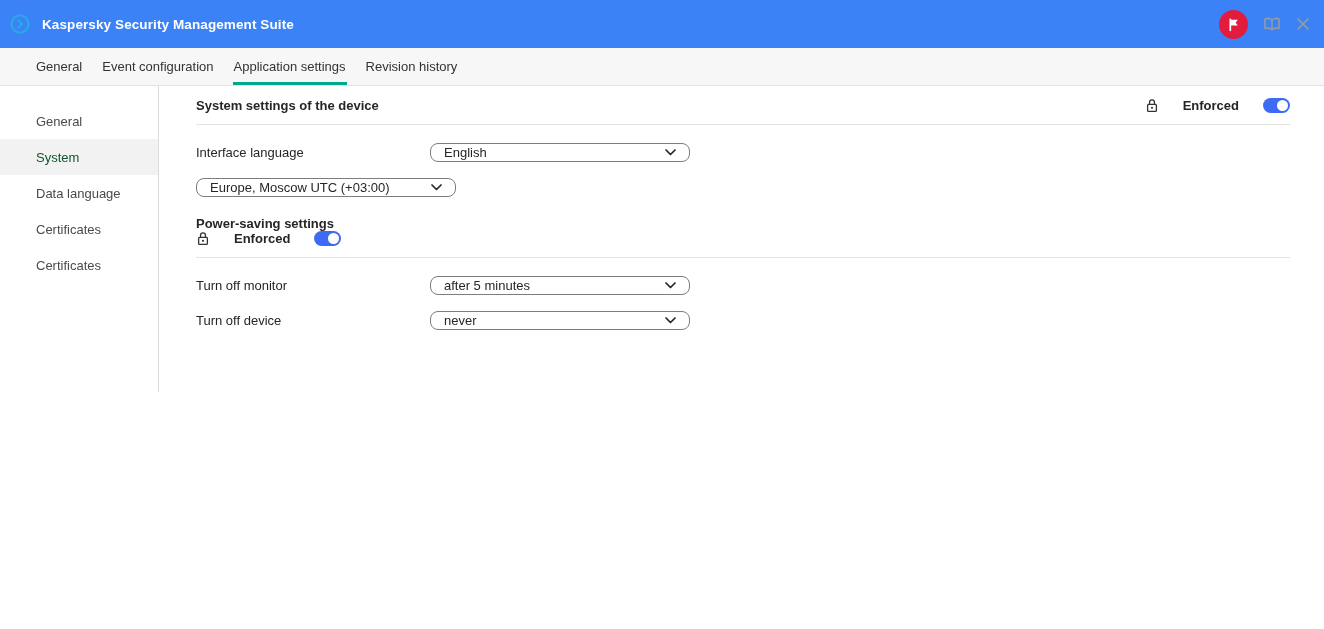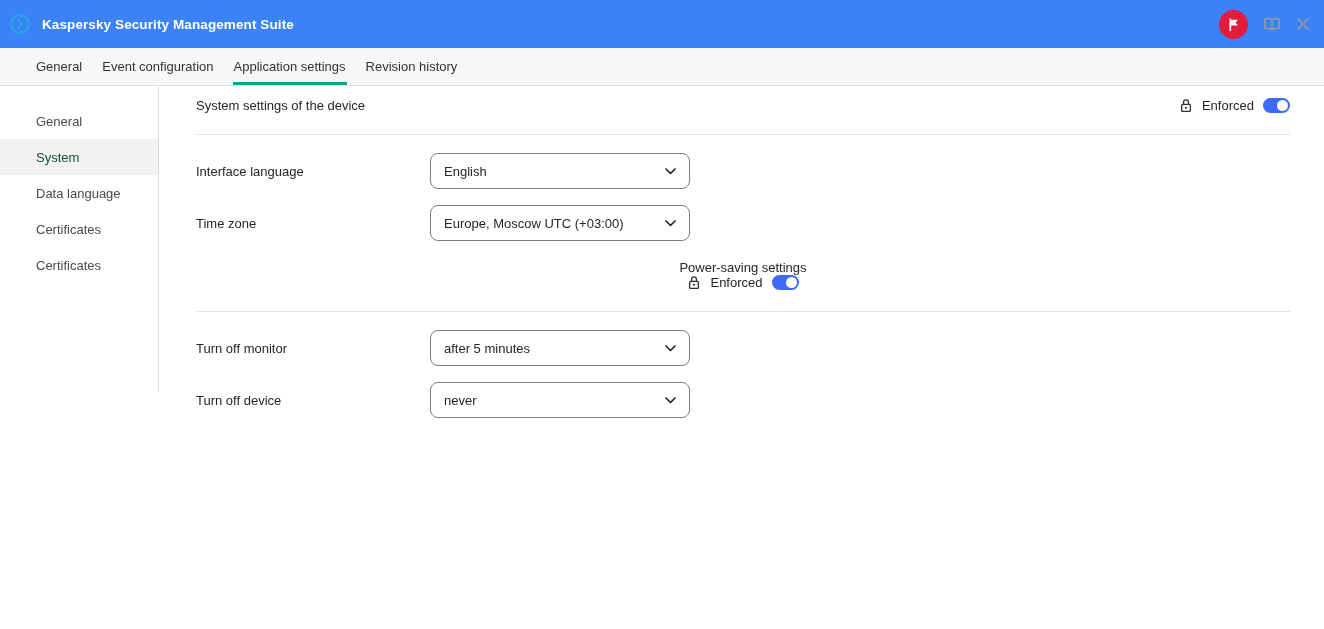--- a/index.html
+++ b/index.html
@@ -64,43 +64,44 @@
     display: flex; align-items: center;
     padding-left: 36px;
     color: #4a4a4a;
     cursor: pointer;
   }
   .side-item.active { background: #f2f2f2; color: #14532d; }
 
   .content { flex: 1; padding: 12px 34px 0 37px; }
 
   .section-header {
-    display: flex; align-items: center; justify-content: space-between;
-    padding-bottom: 21px;
+    display: flex; align-items: flex-start; justify-content: space-between;
+    padding-bottom: 11px;
     border-bottom: 1px solid #e3e3e3;
+    font-weight: bold;
   }
   .section-header.second { margin-top: 19px; flex-direction: column; }
   .section-title { color: #262626; font-size: 13px; }
-  .enforce-group { display: flex; align-items: center; gap: 9px; }
+  .enforce-group { display: flex; align-items: center; gap: 24px; }
   .enforce-label { color: #262626; }
   .toggle {
     width: 27px; height: 15px; border-radius: 8px;
     background: #3d6bf5; position: relative; cursor: pointer;
   }
   .toggle .knob {
     position: absolute; top: 2px; right: 2px;
     width: 11px; height: 11px; border-radius: 50%;
     background: #ffffff;
   }
 
   .setting-row { display: flex; align-items: center; margin-top: 16px; }
   .setting-row.first { margin-top: 18px; }
   .setting-label { width: 234px; flex: 0 0 234px; color: #262626; }
   .dropdown {
-    width: 260px; height: 36px;
+    width: 260px; height: 19px;
     border: 1px solid #7d7d7d;
     border-radius: 8px;
     display: flex; align-items: center; justify-content: space-between;
     padding: 0 13px;
     background: #ffffff;
     cursor: pointer;
     color: #262626;
   }
   .dropdown .chev { display: flex; align-items: center; }
 </style>
@@ -184,21 +185,20 @@
         <span>English</span>
         <span class="chev">
           <svg width="11" height="7" viewBox="0 0 11 7">
               <path d="M1 1 L5.5 5.5 L10 1" fill="none" stroke="#262626" stroke-width="1.7" stroke-linecap="round" stroke-linejoin="round"></path>
             </svg>
         </span>
       </div>
     </div>
 
     <div class="setting-row">
-      <span class="setting-label">Time zone</span>
       <div class="dropdown">
         <span>Europe, Moscow UTC (+03:00)</span>
         <span class="chev">
           <svg width="11" height="7" viewBox="0 0 11 7">
               <path d="M1 1 L5.5 5.5 L10 1" fill="none" stroke="#262626" stroke-width="1.7" stroke-linecap="round" stroke-linejoin="round"></path>
             </svg>
         </span>
       </div>
     </div>
 

